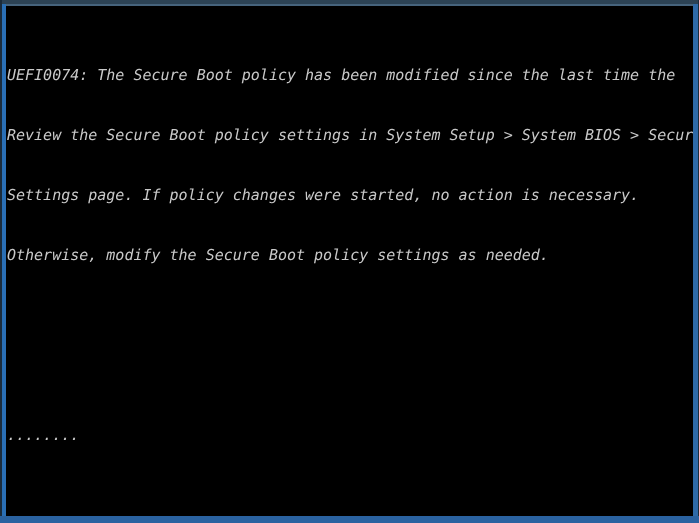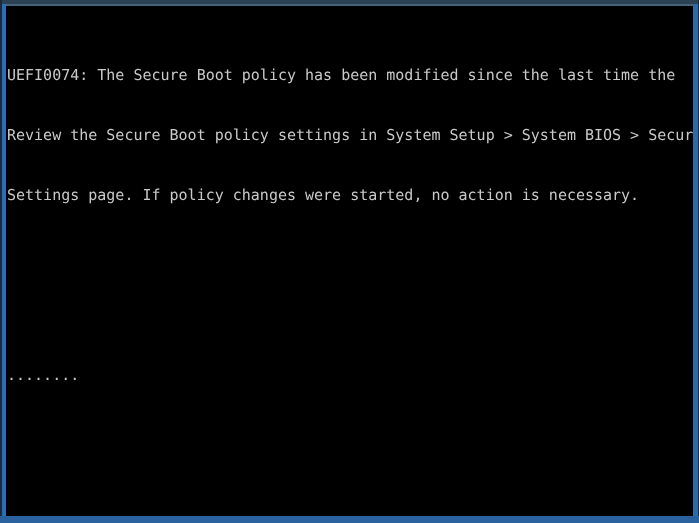--- a/index.html
+++ b/index.html
@@ -16,20 +16,21 @@
   }
 
   
   #screen {
     position: relative;
     width: 699px;
     height: 523px;
     box-sizing: border-box;
     background: #000000;
     overflow: hidden;
+    font-style: italic;
   }
 
   
   .edge { position: absolute; }
 
   #edge-top {
     top: 0; left: 0;
     width: 699px; height: 4px;
     background: #2c4254;
   }
@@ -117,19 +118,20 @@
   <div class="edge" id="edge-left"></div>
   <div class="edge" id="edge-right"></div>
   <div class="edge" id="edge-right-outer"></div>
   <div class="edge" id="edge-bottom"></div>
 
   <div id="console">
     <div id="console-text">
       <span class="console-line">UEFI0074: The Secure Boot policy has been modified since the last time the</span>
       <span class="console-line">Review the Secure Boot policy settings in System Setup &gt; System BIOS &gt; Security</span>
       <span class="console-line">Settings page. If policy changes were started, no action is necessary.</span>
+      <span class="console-line">Otherwise, modify the Secure Boot policy settings as needed.</span>
       <span class="console-line blank"></span>
       <span class="console-line blank"></span>
       <span class="console-line dots">........</span>
     </div>
   </div>
 
 </div>
 
 </body></html>

